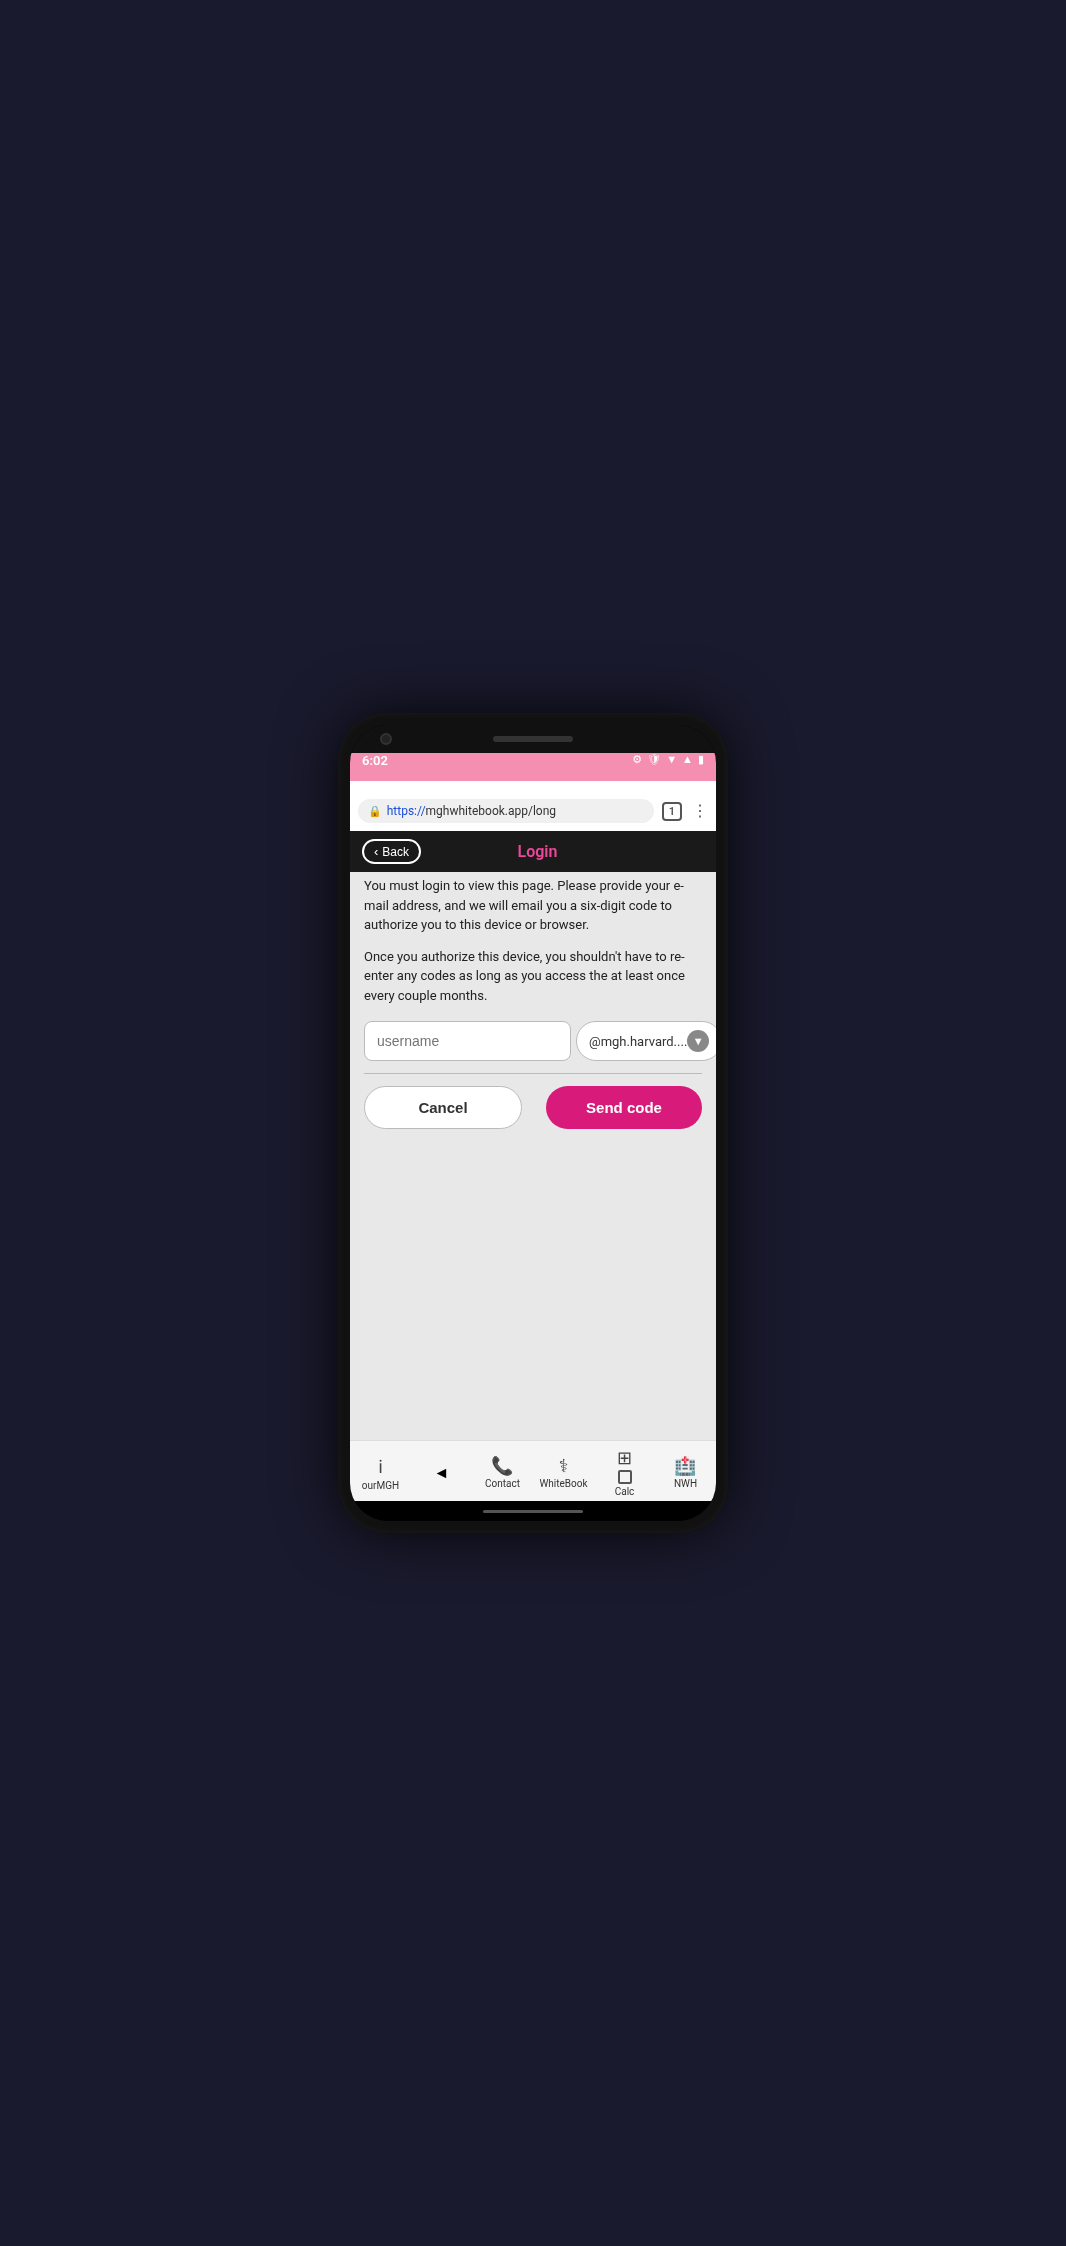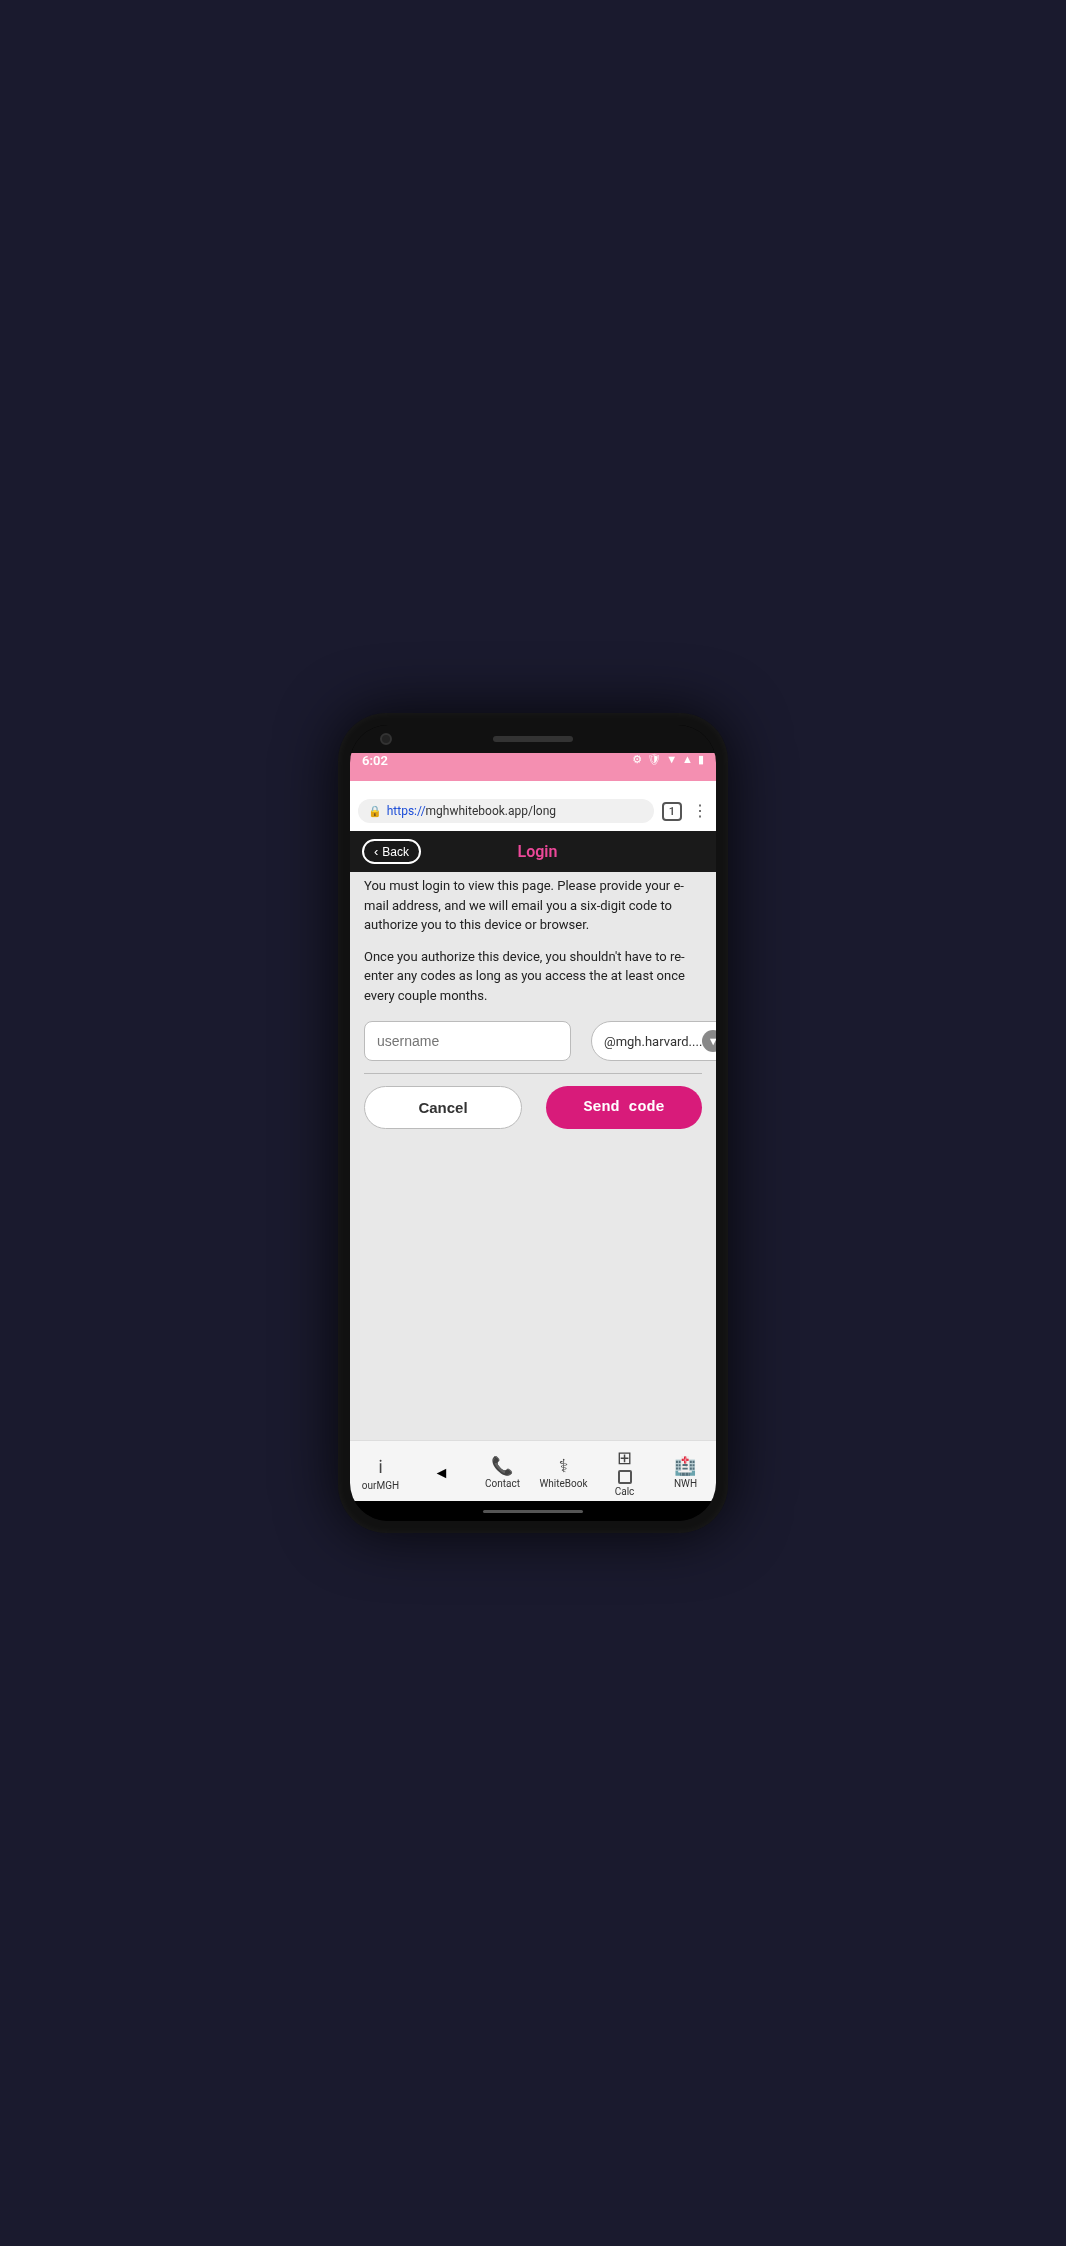--- a/index.html
+++ b/index.html
@@ -209,21 +209,21 @@
     .login-description p {
       margin-bottom: 12px;
     }
 
     .login-form {
       margin-top: 16px;
     }
 
     .input-row {
       display: flex;
-      gap: 20px;
+      gap: 5px;
       margin-bottom: 12px;
     }
 
     .username-input {
       flex: 1;
       border: 1.5px solid #bbb;
       border-radius: 8px;
       padding: 10px 12px;
       font-size: 14px;
       color: #999;
@@ -290,21 +290,20 @@
       flex: 1;
       border: none;
       border-radius: 22px;
       padding: 12px;
       font-size: 15px;
       font-weight: 700;
       color: #fff;
       background: #d81b7a;
       cursor: pointer;
       text-align: center;
-      font-family: Liberation Mono, monospace;
     }
 
     
     .bottom-nav {
       background: #f5f5f5;
       border-top: 1px solid #ddd;
       display: flex;
       align-items: center;
       padding: 6px 0 4px;
     }

